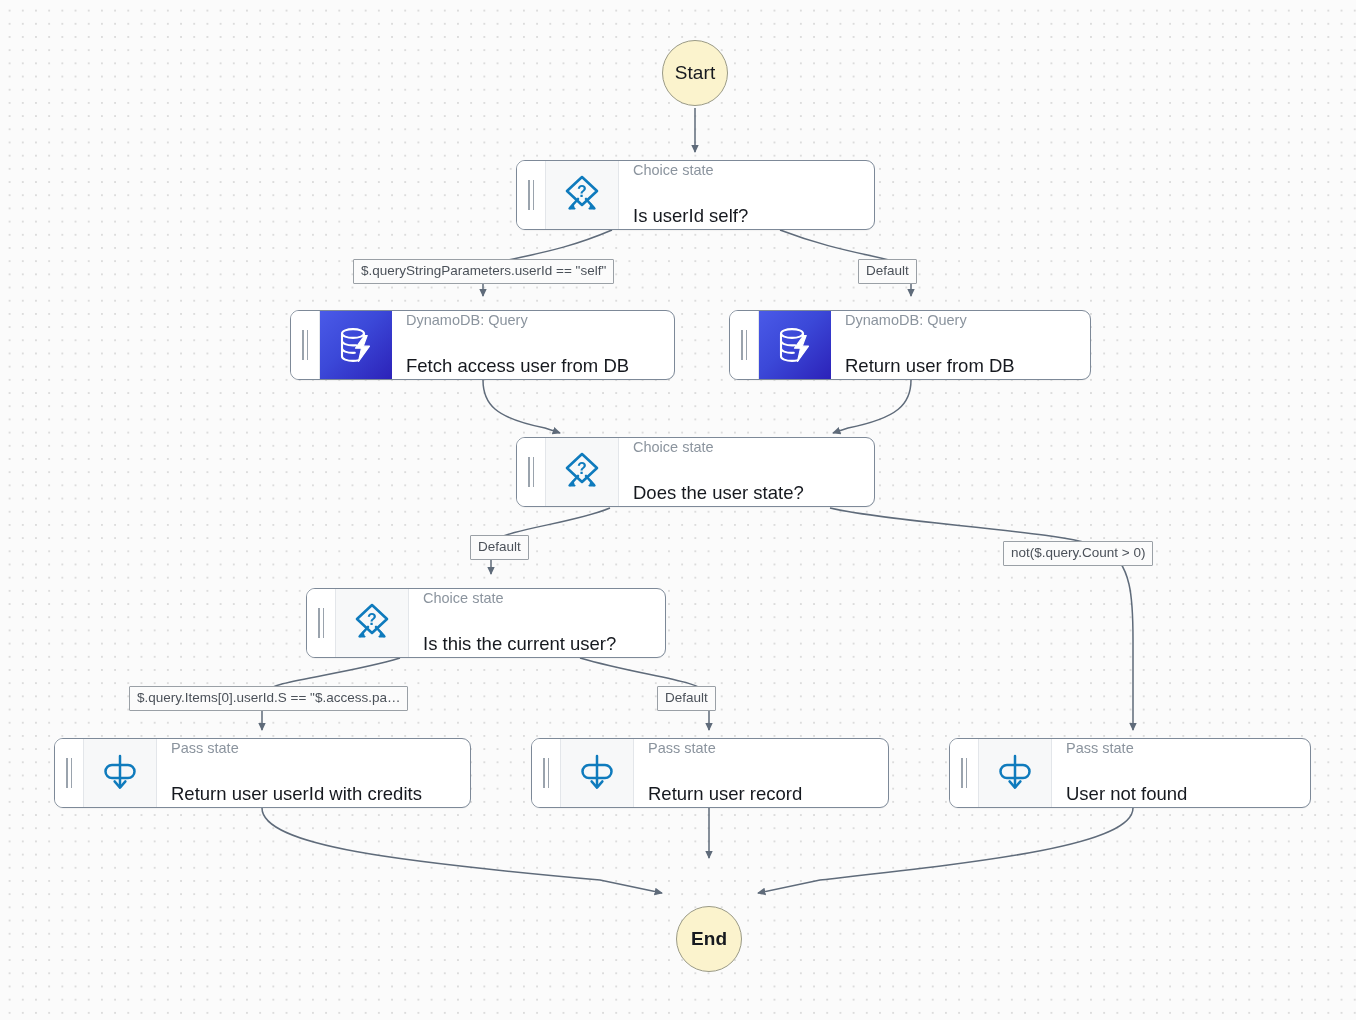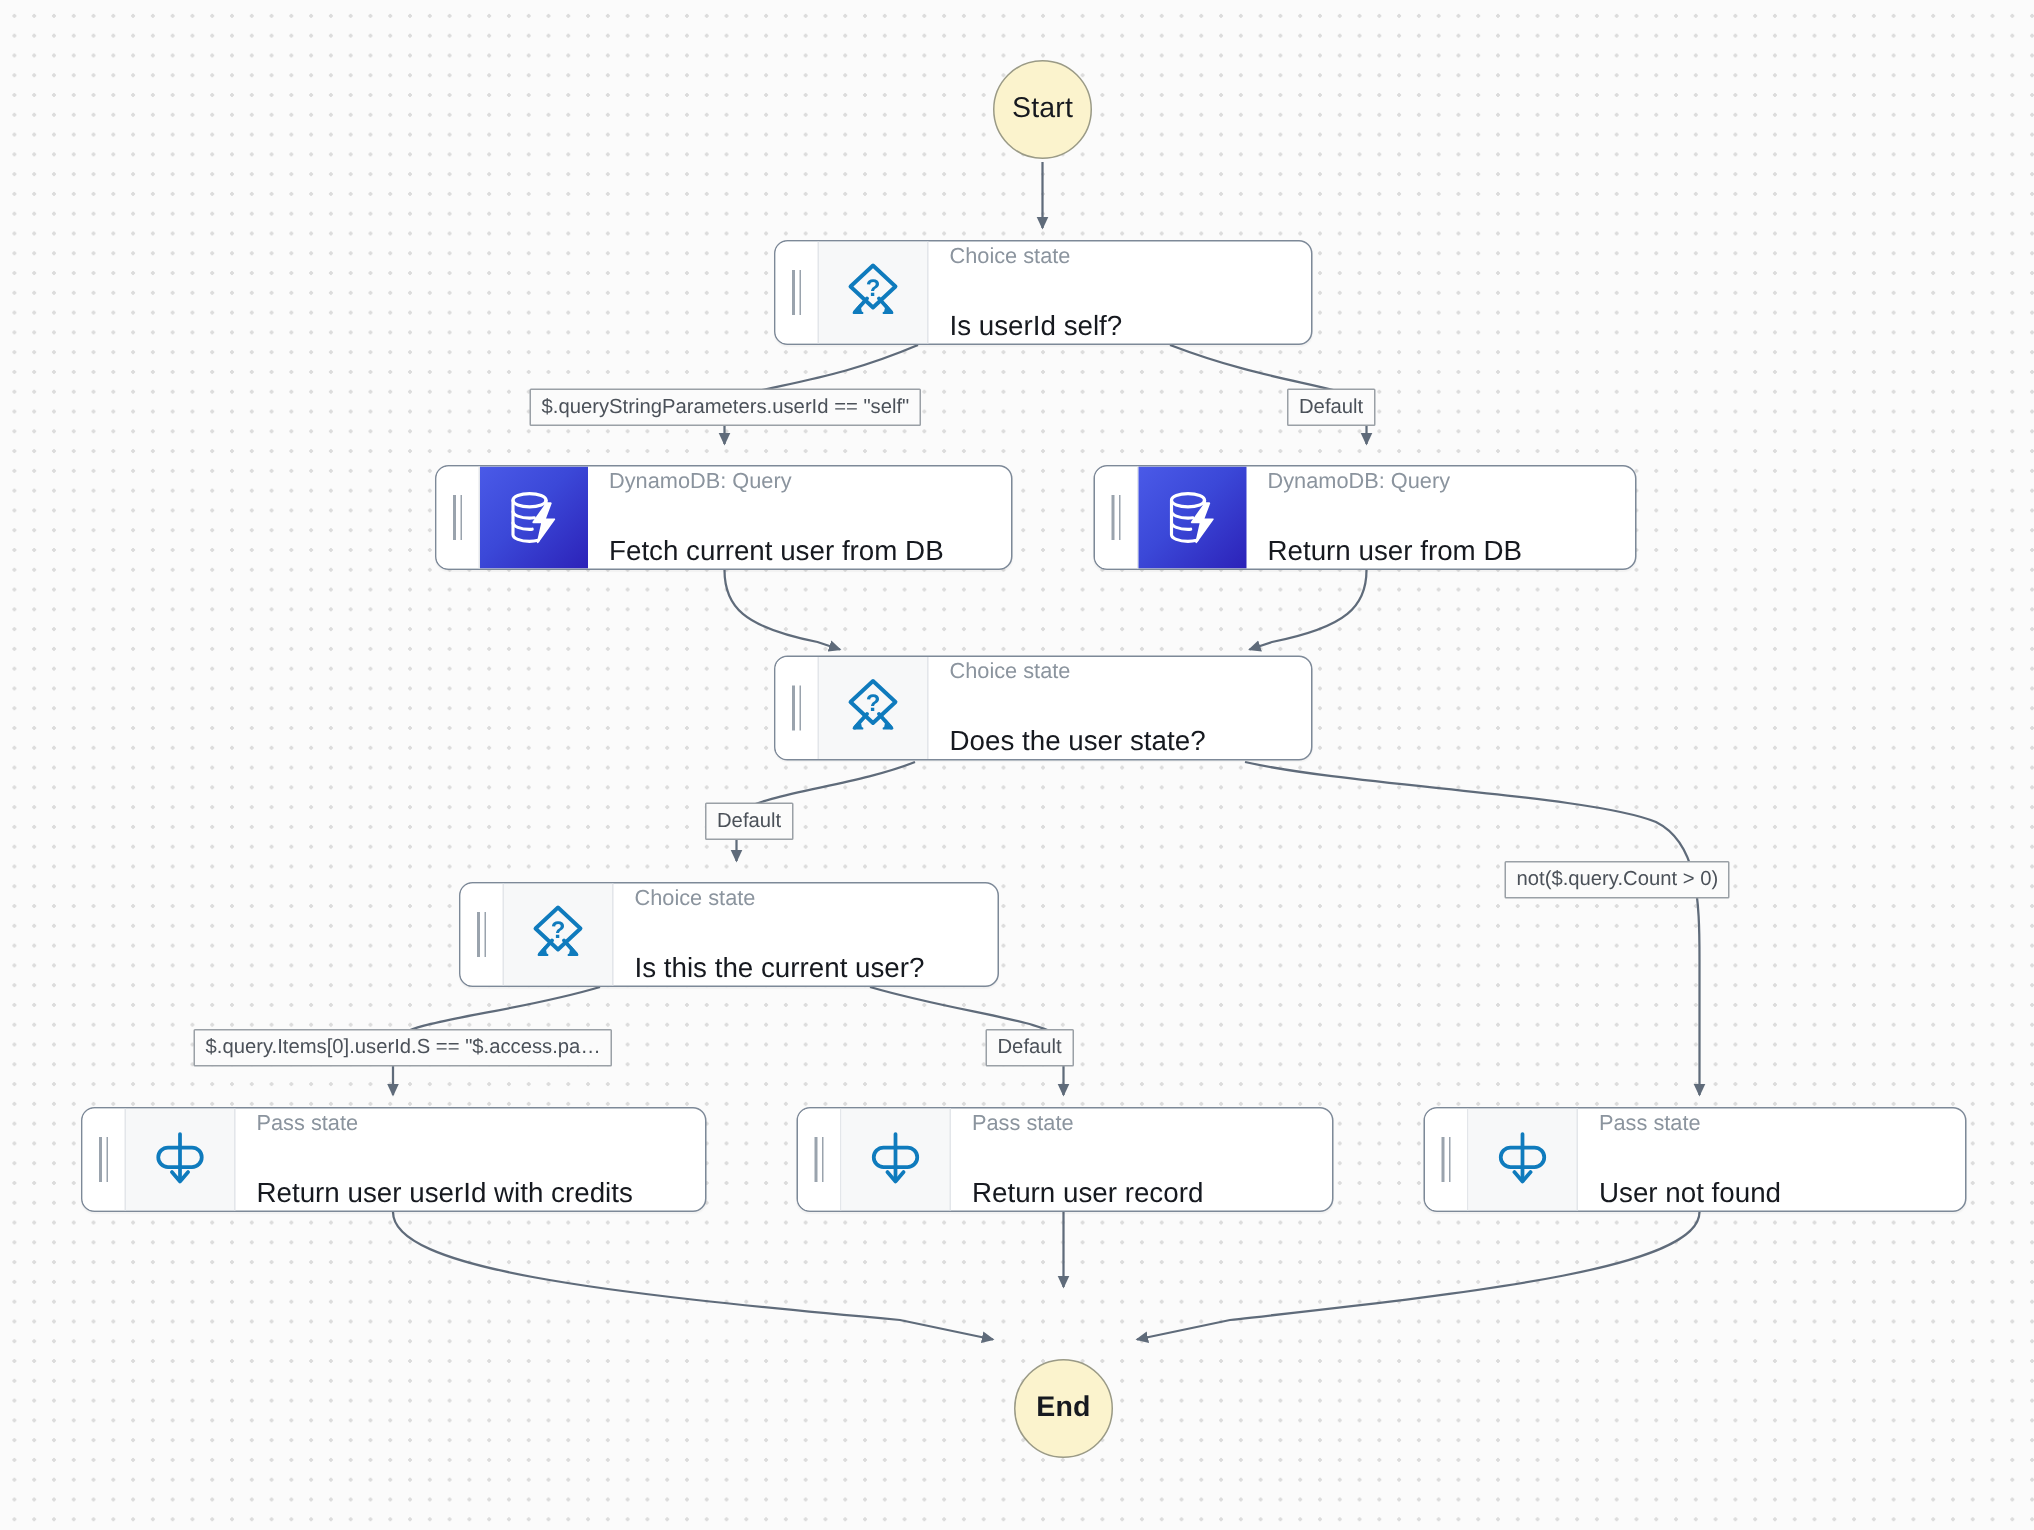--- a/index.html
+++ b/index.html
@@ -81,21 +81,21 @@
     border-right: 1px solid #e3e6ea;
   }
   .iconcell.ddb {
     background: linear-gradient(135deg, #4a5ae8 0%, #3b48d8 45%, #2c22b8 100%);
     border-right: none;
   }
   .labels {
     flex: 1 1 auto;
     display: flex;
     flex-direction: column;
-    justify-content: center;
+    justify-content: flex-start;
     padding-left: 14px;
     padding-right: 12px;
     min-width: 0;
   }
   .kind {
     color: #8b949e;
     font-size: 14.5px;
     line-height: 19px;
     white-space: nowrap;
   }
@@ -199,21 +199,21 @@
           <path d="M9,11.5 L9,34.5 C9,36.9 13.9,38.9 20,38.9 C22.2,38.9 24.2,38.6 25.9,38.2"></path>
           <path d="M31,11.5 L31,16"></path>
           <path d="M9,19 C9,21.4 13.9,23.4 20,23.4 C21.1,23.4 22.2,23.3 23.2,23.2"></path>
           <path d="M9,26.5 C9,28.9 13.9,30.9 20,30.9 C20.6,30.9 21.2,30.9 21.8,30.8"></path>
         </g>
         <path d="M31.5,13.5 L22.5,26.2 L28.5,26.2 L25.5,39.5 L36.5,24.2 L30.2,24.2 L34.2,13.5 Z" fill="#ffffff" stroke="#ffffff" stroke-width="1.2" stroke-linejoin="round"></path>
       </svg>
     </div>
     <div class="labels">
       <div class="kind">DynamoDB: Query</div>
-      <div class="title">Fetch current user from DB</div>
+      <div class="title">Fetch access user from DB</div>
     </div>
   </div>
 
   <div class="node" style="left:729px; top:310px; width:362px; height:70px;">
     <div class="grip">
         <i></i>
         <i></i>
       </div>
     <div class="iconcell ddb">
       <svg width="46" height="46" viewBox="0 0 46 46">
@@ -342,19 +342,19 @@
   <div class="terminal" style="left:676px; top:906px; width:66px; height:66px;font-weight:bold;">
     <span>End</span>
   </div>
 
   <div class="elabel" style="left:353px; top:259px;">$.queryStringParameters.userId == "self"</div>
 
   <div class="elabel" style="left:858px; top:259px;">Default</div>
 
   <div class="elabel" style="left:470px; top:535px;">Default</div>
 
-  <div class="elabel" style="left:1003px; top:541px;margin-top:33px;">not($.query.Count &gt; 0)</div>
+  <div class="elabel" style="left:1003px; top:541px;">not($.query.Count &gt; 0)</div>
 
   <div class="elabel" style="left:129px; top:686px;text-align:center;">$.query.Items[0].userId.S == "$.access.pa…</div>
 
   <div class="elabel" style="left:657px; top:686px;">Default</div>
 
 </div>
 
 </body></html>

